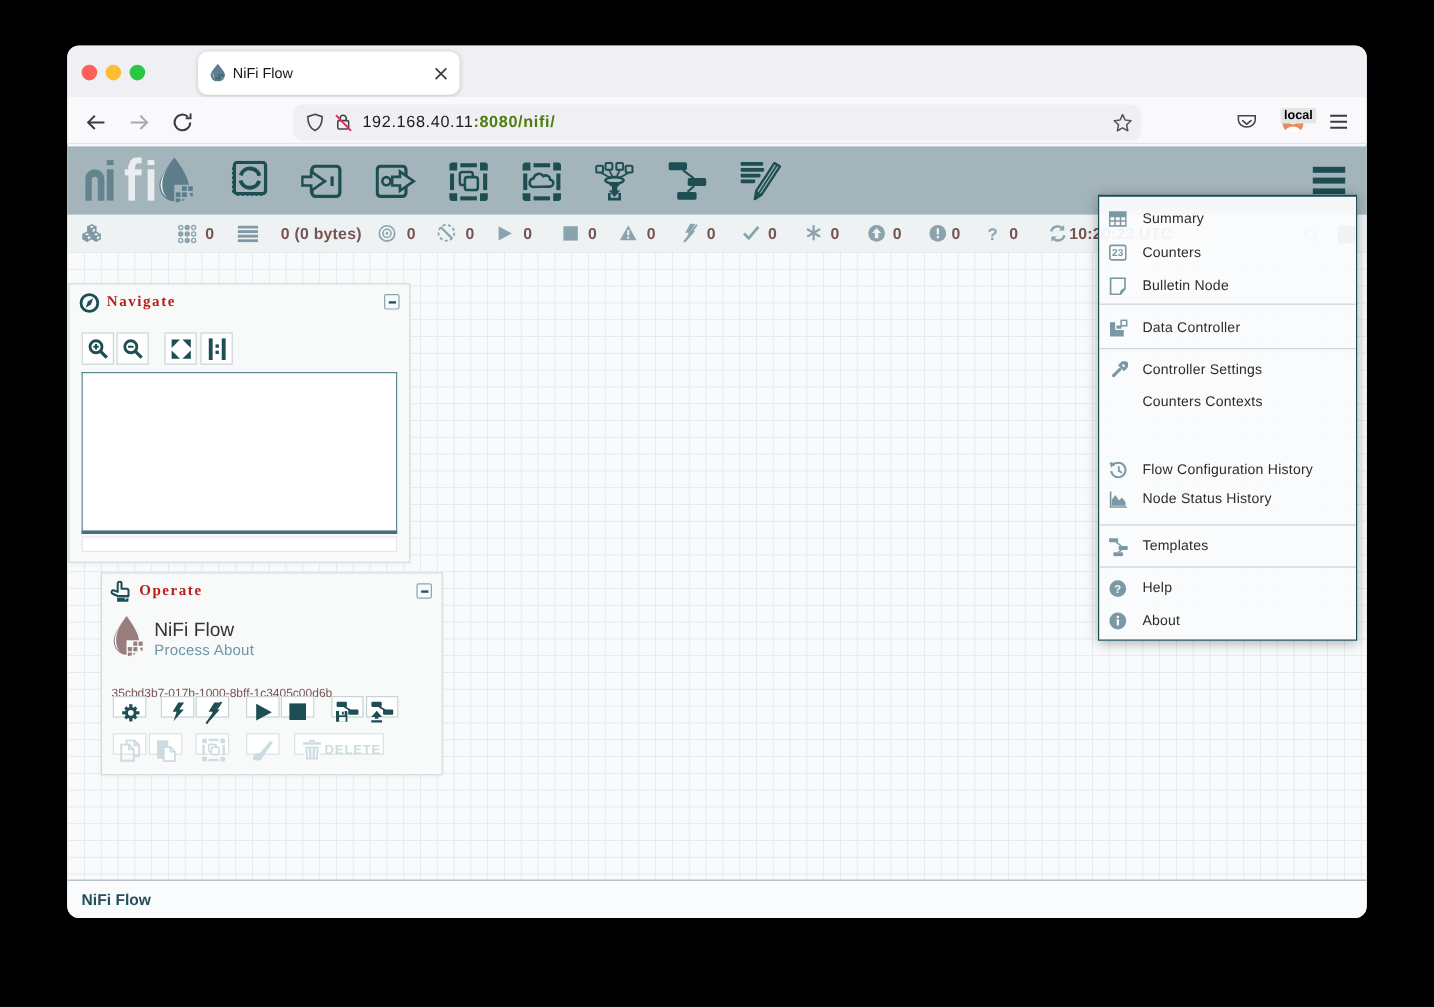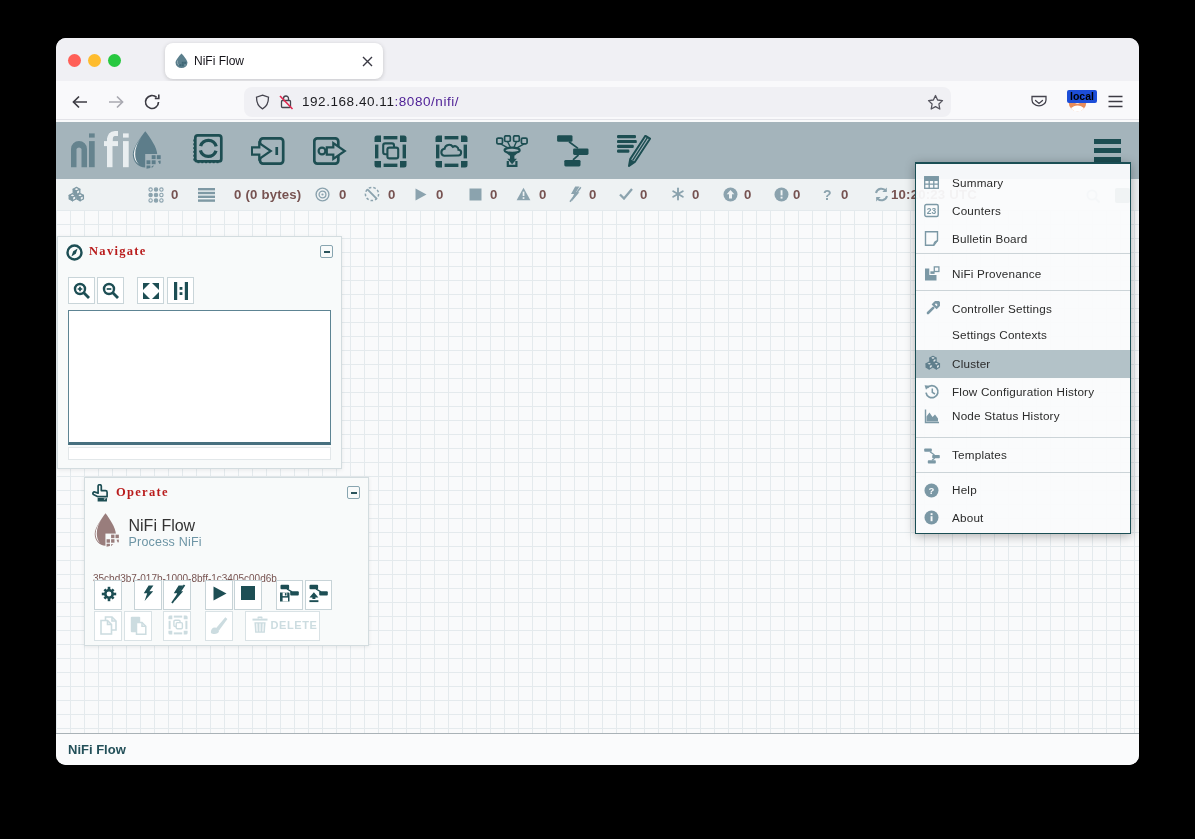--- a/index.html
+++ b/index.html
@@ -18,21 +18,21 @@
 #canvas { position:absolute; left:0; top:172px; width:100%; height:523px; background:#f9fafb;
   background-image:linear-gradient(to right,#e4eaed 1px,transparent 1px),linear-gradient(to bottom,#e4eaed 1px,transparent 1px);
   background-size:14px 14px; }
 #crumb { position:absolute; left:0; top:695px; width:100%; height:32px; background:#fafbfc; border-top:1px solid #a9b2b7; }
 #crumb span { position:absolute; left:12px; top:8px; font-size:13px; font-weight:bold; color:#235059; }
 .panel { position:absolute; background:#f8fafa; border:1px solid #d3dcdf; box-shadow:0 1px 4px rgba(0,0,0,.08); }
 .ptitle { position:absolute; left:31px; top:7px; font-family:"Liberation Serif", serif; font-size:12.5px; letter-spacing:1.3px; color:#b91c1c; font-weight:bold; }
 .collapse { position:absolute; right:8px; top:8px; width:13px; height:13px; border:1px solid #88a5b0; border-radius:2px; }
 .collapse:after { content:""; position:absolute; left:2.5px; top:4.5px; width:6px; height:2px; background:#2a545c; }
 .navbtn { position:absolute; width:27px; height:27px; background:#fff; border:1px solid #c9d5d9; }
-.obtn { position:absolute; width:28px; height:30px; background:#fff; border:1px solid #c7d3d7; }
+.obtn { position:absolute; width:28px; height:18px; background:#fff; border:1px solid #c7d3d7; }
 .obtn.dis { border-color:#d9e2e5; }
 #menu { position:absolute; left:859px; top:124px; width:216px; height:372px; background:rgba(250,251,252,0.95); border:1.5px solid #1a4e54; border-top-width:2.5px; box-shadow:0 2px 10px rgba(0,0,0,.3); }
 .mi { position:absolute; left:0; width:100%; height:28px; }
 .mi .txt { position:absolute; left:36px; top:6.5px; font-size:11.7px; color:#2b2b2b; letter-spacing:.2px; }
 .mdiv { position:absolute; left:0; width:100%; height:1px; background:#ccd4d8; }
 .mic { position:absolute; left:8px; top:6px; }
 </style>
 </head>
 <body>
 <div id="win">
@@ -80,35 +80,35 @@
       <svg class="abs" style="left:11px;top:7px;" width="15" height="16" viewBox="0 0 15 16" fill="none" stroke="#45444e" stroke-width="1.3">
           <path d="M7.5 1.2 L13.5 3.2 C13.5 8.5 12 12.5 7.5 14.8 C3 12.5 1.5 8.5 1.5 3.2 Z"></path>
         </svg>
       <svg class="abs" style="left:34px;top:6px;" width="18" height="18" viewBox="0 0 18 18">
           <g fill="none" stroke="#45444e" stroke-width="1.3">
             <rect x="3.5" y="7.5" width="9" height="7" rx="1"></rect>
             <path d="M5.5 7.5 V5.5 a2.5 2.5 0 0 1 5 0 V7.5"></path>
           </g>
           <path d="M2 3 L14.5 16" stroke="#e22850" stroke-width="1.6"></path>
         </svg>
-      <span class="abs" style="left:58px;top:7px;font-size:13.5px;letter-spacing:0.55px;color:#1b1b1f;">192.168.40.11<span style="color:#4c1d95;">:8080/nifi/</span></span>
+      <span class="abs" style="left:58px;top:7px;font-size:13.5px;letter-spacing:0.55px;color:#1b1b1f;">192.168.40.11<span style="color:#4d7c0f;font-weight:bold;">:8080/nifi/</span></span>
       <svg class="abs" style="left:683px;top:6.5px;" width="17" height="17" viewBox="0 0 17 17" fill="none" stroke="#55545e" stroke-width="1.3">
           <path d="M8.5 1.5 L10.6 6 L15.5 6.6 L11.9 10 L12.8 15 L8.5 12.6 L4.2 15 L5.1 10 L1.5 6.6 L6.4 6 Z" stroke-linejoin="round"></path>
         </svg>
     </div>
     <svg class="abs" style="left:974px;top:12px;" width="18" height="18" viewBox="0 0 18 18" fill="none" stroke="#45444e" stroke-width="1.3">
         <path d="M2 3.5 h14 v3.5 a7 5.8 0 0 1 -14 0 Z"></path>
         <path d="M5.5 7.5 L9 10.5 L12.5 7.5" stroke-linecap="round"></path>
       </svg>
     <svg class="abs" style="left:1012px;top:12px;" width="19" height="19" viewBox="0 0 19 19">
         <circle cx="9.5" cy="9.5" r="8.8" fill="#e78c5b"></circle>
         <circle cx="9.5" cy="7.5" r="3.2" fill="#fff"></circle>
         <path d="M3 15.8 a8 8 0 0 1 13 0 a9 9 0 0 1 -13 0Z" fill="#fff"></path>
       </svg>
-    <div class="abs" style="left:1011px;top:8.5px;background:#1d4ed8;font-size:10.5px;font-weight:bold;color:#000;padding:0 3px 1px;border-radius:2px;">local</div>
+    <div class="abs" style="left:1011px;top:8.5px;background:#e5e5e5;font-size:10.5px;font-weight:bold;color:#000;padding:0 3px 1px;border-radius:2px;">local</div>
     <svg class="abs" style="left:1052px;top:13.5px;" width="15" height="13" viewBox="0 0 15 13" stroke="#3c3b43" stroke-width="1.6">
         <path d="M0.5 1.5 h14 M0.5 6.5 h14 M0.5 11.5 h14"></path>
       </svg>
   </div>
 
   <div id="nfheader">
     <svg class="abs" style="left:15px;top:8.8px;" width="58" height="37" viewBox="0 0 58 37">
       <g fill="#65838e">
         <path d="M0 36.2 V18 A8 8 0 0 1 16 18 V36.2 H10.5 V18 A2.75 2.75 0 0 0 5.5 18 V36.2 Z"></path>
         <rect x="18" y="10.1" width="5.7" height="26.1"></rect>
@@ -425,21 +425,21 @@
         <rect x="19.7" y="24.2" width="3.9" height="3.9"></rect>
           <rect x="24.8" y="24.2" width="3.9" height="3.9"></rect>
         <rect x="14.5" y="29.3" width="3.9" height="3.9"></rect>
           <rect x="19.7" y="29.3" width="3.9" height="3.9"></rect>
           <path d="M26 30 l2.6 -0.4 v3 l-1.2 0.4 Z"></path>
         <path d="M14.5 34.4 h3.9 v2.6 l-3.9 0.8 Z"></path>
           <path d="M19.7 35 l2.5 -0.4 l-2.5 2.6 Z"></path>
       </g>
     </svg>
     <div class="abs" style="left:43.5px;top:39px;font-size:16px;color:#333;">NiFi Flow</div>
-    <div class="abs" style="left:43.5px;top:56.5px;font-size:12.5px;letter-spacing:0.2px;color:#6d95a5;">Process NiFi</div>
+    <div class="abs" style="left:43.5px;top:56.5px;font-size:12.5px;letter-spacing:0.2px;color:#6d95a5;">Process About</div>
     <div class="abs" style="left:8px;top:95px;font-size:10px;color:#775351;text-align:right;">35cbd3b7-017b-1000-8bff-1c3405c00d6b</div>
 
     <div class="obtn" style="left:9px;top:102px;">
       <svg class="abs" style="left:5.5px;top:4.5px;" width="16" height="16" viewBox="0 0 16 16">
         <g fill="#1d4e54">
             <circle cx="8" cy="8" r="4.9"></circle>
         <g>
               <rect x="6.7" y="0.8" width="2.6" height="14.4"></rect>
               <rect x="0.8" y="6.7" width="14.4" height="2.6"></rect>
             </g>
@@ -566,60 +566,44 @@
           <rect x="0.8" y="1.5" width="13.4" height="12" rx="1.5" fill="none" stroke="#7b98a5" stroke-width="1.4"></rect>
           <text x="7.5" y="10.6" font-size="8.5" font-weight="bold" fill="#7b98a5" text-anchor="middle" font-family="Liberation Sans">23</text>
         </svg>
         <span class="txt">Counters</span>
       </div>
     <div class="mi" style="top:61px;">
         <svg class="mic" width="15" height="15" viewBox="0 0 15 15">
           <path d="M1.5 0.8 H13.5 V9.5 L9.8 14.2 H1.5 Z" fill="none" stroke="#7b98a5" stroke-width="1.4"></path>
           <path d="M9.8 14.2 C9.8 11.5 11 10.2 13.5 9.9" fill="none" stroke="#7b98a5" stroke-width="1.2"></path>
         </svg>
-        <span class="txt">Bulletin Board</span>
+        <span class="txt">Bulletin Node</span>
       </div>
     <div class="mdiv" style="top:89px;"></div>
     <div class="mi" style="top:96px;">
         <svg class="mic" width="16" height="16" viewBox="0 0 16 16">
           <path d="M1 2.5 H5.3 V9 H12.5 V14.5 H1 Z" fill="#7b98a5"></path>
           <rect x="6.4" y="5.3" width="4.2" height="2.6" fill="#7b98a5"></rect>
           <rect x="10.3" y="0.9" width="4.6" height="4.6" fill="none" stroke="#7b98a5" stroke-width="1.3"></rect>
         </svg>
-        <span class="txt">NiFi Provenance</span>
+        <span class="txt">Data Controller</span>
       </div>
     <div class="mdiv" style="top:125.5px;"></div>
     <div class="mi" style="top:131px;">
         <svg class="mic" width="16" height="16" viewBox="0 0 16 16">
           <g transform="rotate(45 8 8)" fill="#7b98a5">
             <rect x="6.7" y="5" width="2.6" height="10" rx="1.3"></rect>
             <path d="M4.5 1 a3.5 3.5 0 0 1 7 0 v2.5 h-2.3 V1.2 h-2.4 V3.5 H4.5 Z"></path>
             <rect x="4.5" y="2.8" width="7" height="2.2"></rect>
           </g>
         </svg>
         <span class="txt">Controller Settings</span>
       </div>
     <div class="mi" style="top:157px;">
-        <span class="txt">Settings Contexts</span>
-      </div>
-    <div class="mi" style="top:186px;background:#b3c2c8;">
-        <svg class="mic" style="top:5px;" width="17" height="16" viewBox="0 0 18 17">
-          <g fill="none" stroke="#5f7e8c" stroke-width="1.3" stroke-linejoin="round">
-            <path d="M6.2 3.2 L9.5 1.4 L12.8 3.2 L9.5 5 Z" fill="#dde4e7"></path>
-            <path d="M6.2 3.2 L9.5 5 V8.6 L6.2 6.8 Z" fill="#5f7e8c"></path>
-            <path d="M12.8 3.2 L9.5 5 V8.6 L12.8 6.8 Z" fill="#dde4e7"></path>
-            <path d="M2.2 9.4 L5.5 7.6 L8.8 9.4 L5.5 11.2 Z" fill="#dde4e7"></path>
-            <path d="M2.2 9.4 L5.5 11.2 V14.8 L2.2 13 Z" fill="#5f7e8c"></path>
-            <path d="M8.8 9.4 L5.5 11.2 V14.8 L8.8 13 Z" fill="#dde4e7"></path>
-            <path d="M9.8 9.4 L13.1 7.6 L16.4 9.4 L13.1 11.2 Z" fill="#dde4e7"></path>
-            <path d="M9.8 9.4 L13.1 11.2 V14.8 L9.8 13 Z" fill="#5f7e8c"></path>
-            <path d="M16.4 9.4 L13.1 11.2 V14.8 L16.4 13 Z" fill="#dde4e7"></path>
-          </g>
-        </svg>
-        <span class="txt">Cluster</span>
+        <span class="txt">Counters Contexts</span>
       </div>
     <div class="mi" style="top:214px;">
         <svg class="mic" width="16" height="16" viewBox="0 0 16 16">
           <path d="M3.2 4 A6 6 0 1 1 2 8.6" fill="none" stroke="#7b98a5" stroke-width="1.7"></path>
           <path d="M0.6 1.2 L5.4 1.8 L2 5.8 Z" fill="#7b98a5"></path>
           <path d="M8.3 4.6 V8.4 L11 10" fill="none" stroke="#7b98a5" stroke-width="1.5"></path>
         </svg>
         <span class="txt">Flow Configuration History</span>
       </div>
     <div class="mi" style="top:238px;">

